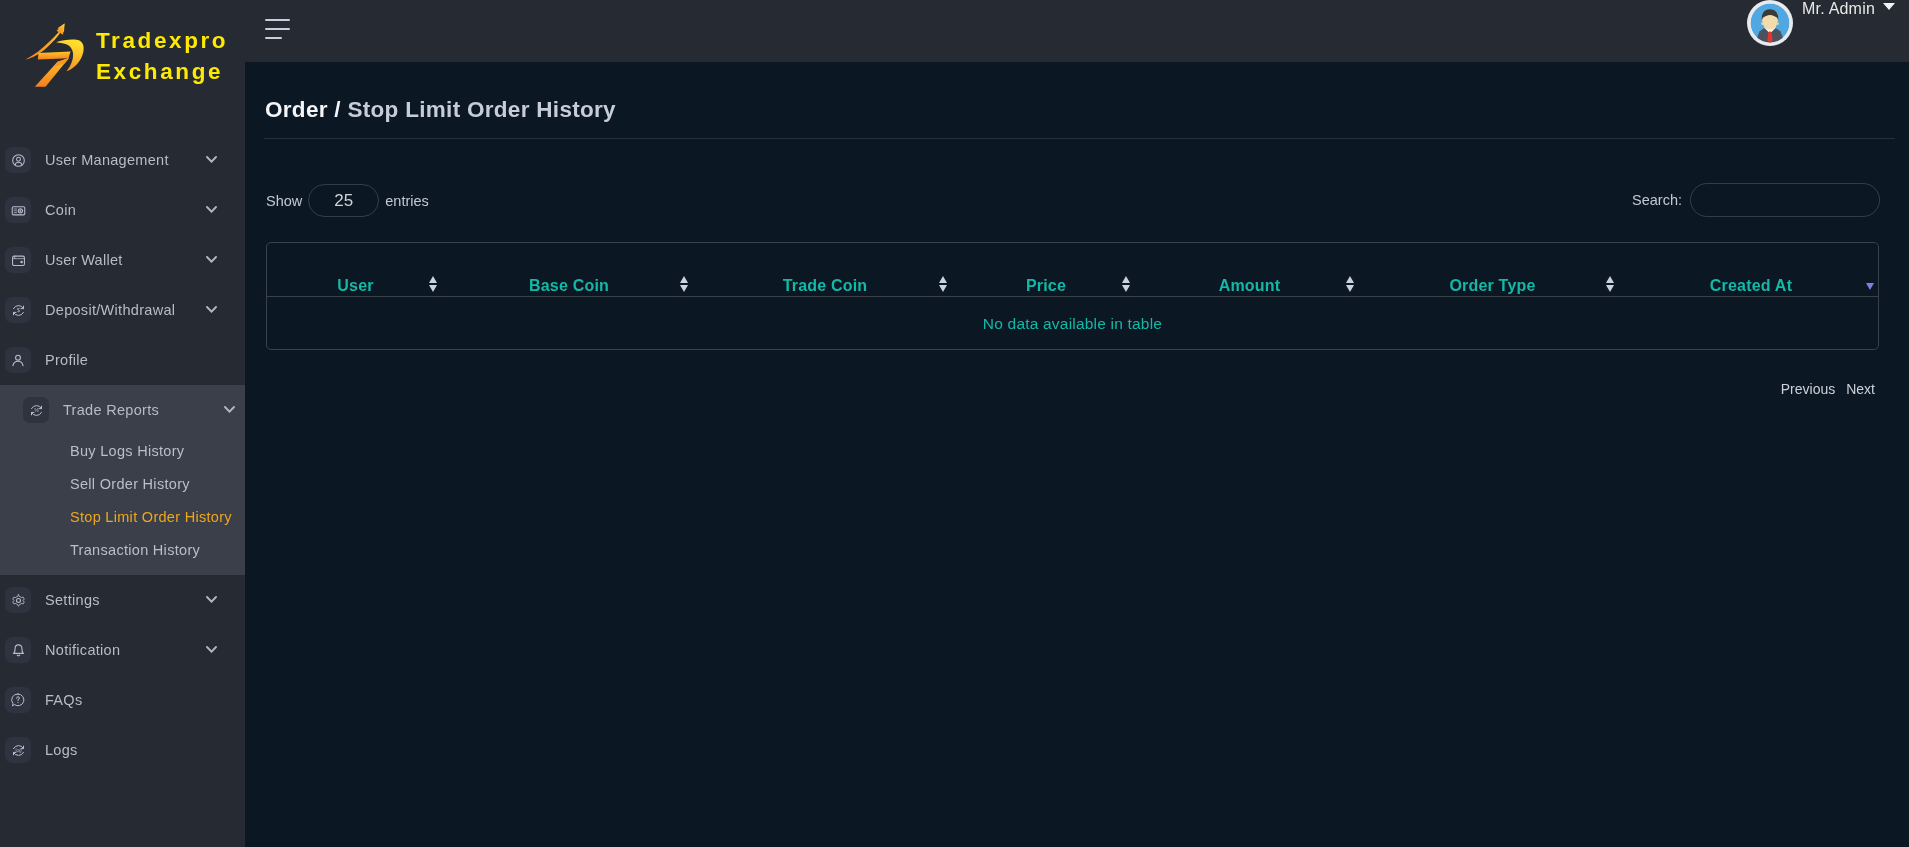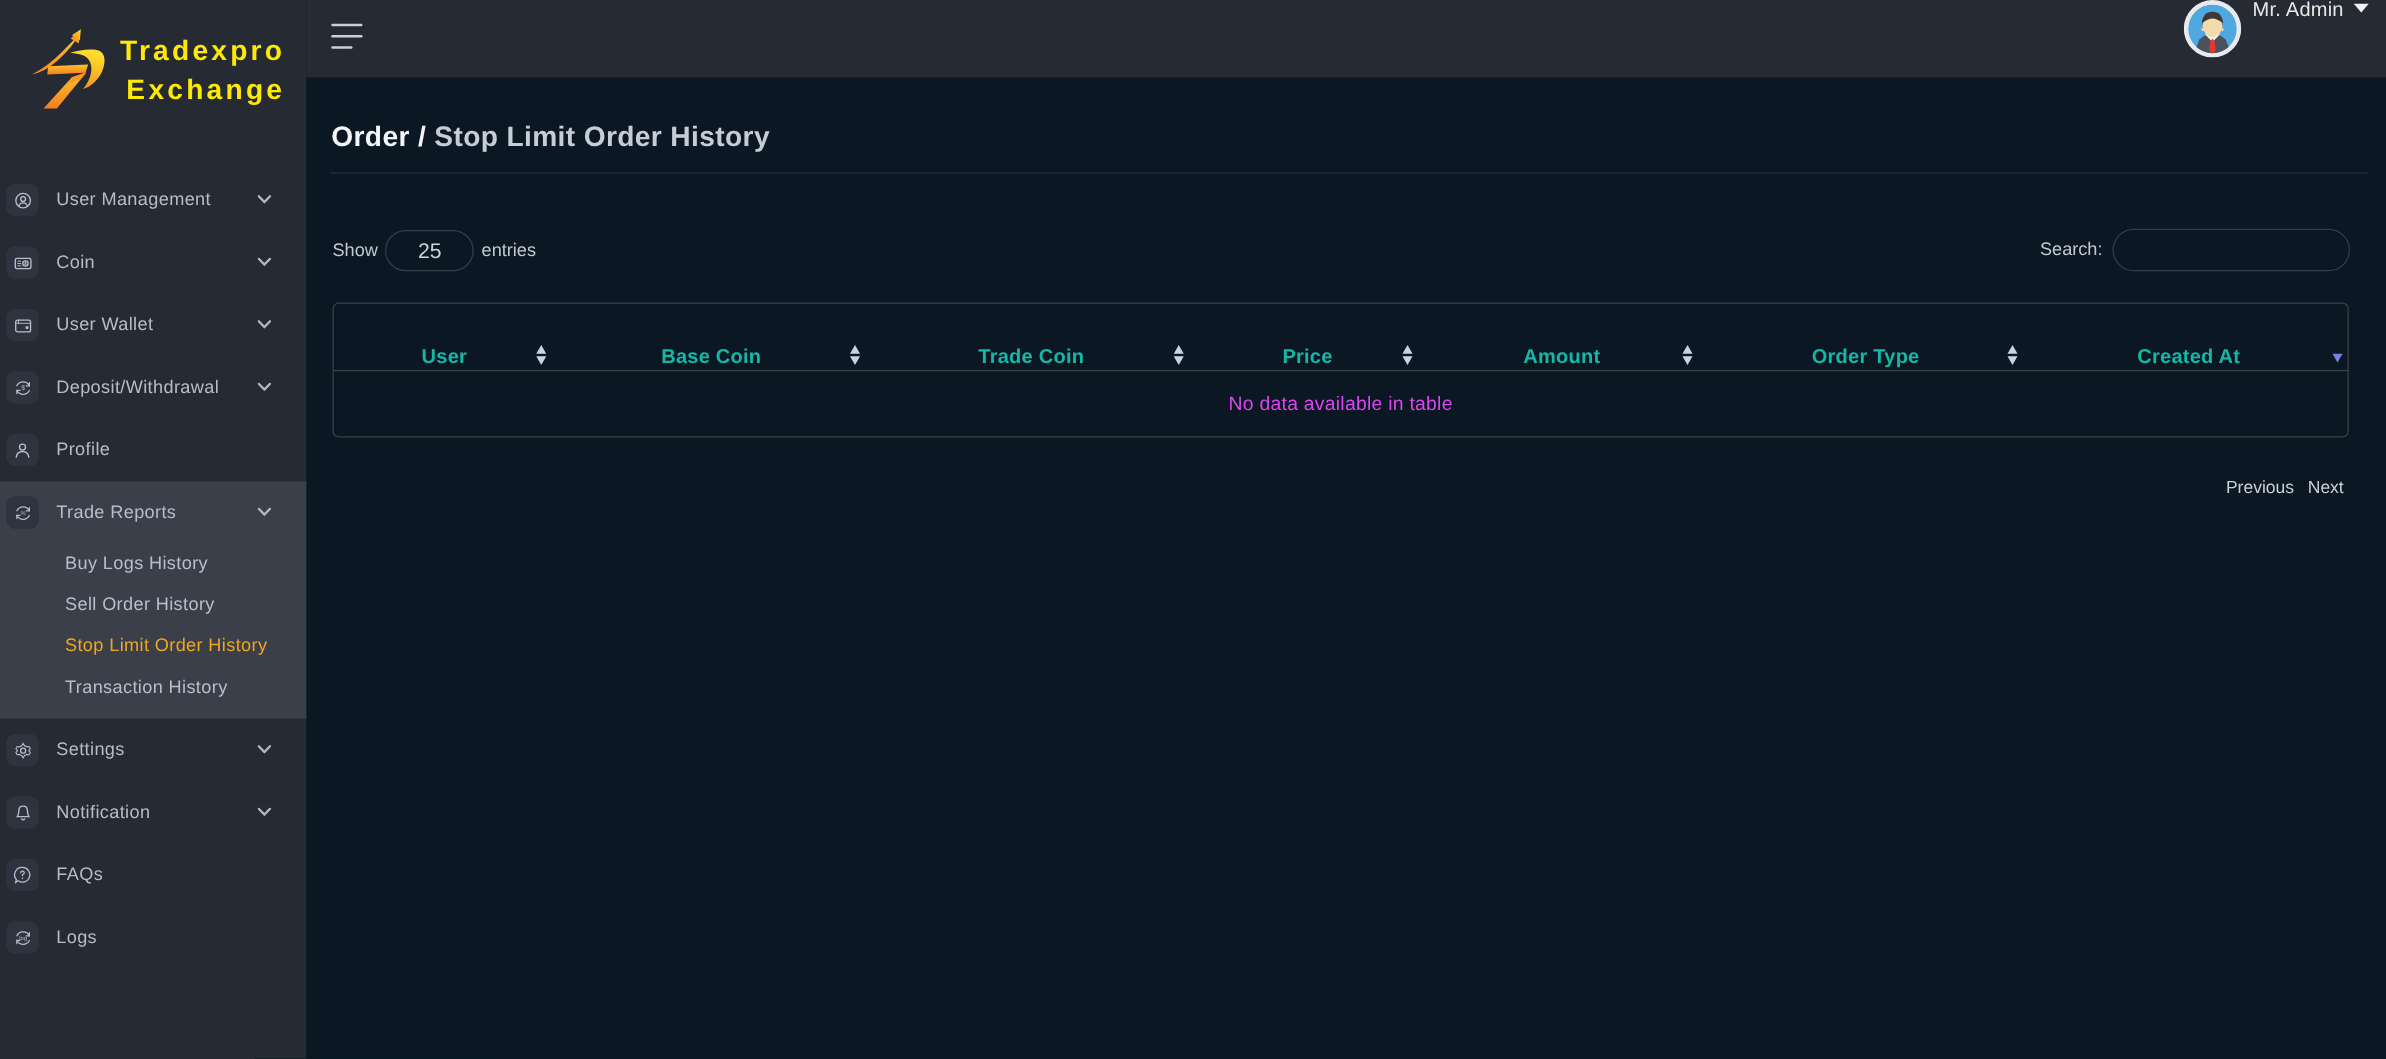--- a/index.html
+++ b/index.html
@@ -2,28 +2,28 @@
 <html><head>
 <meta charset="utf-8">
 <style>
 * { margin:0; padding:0; box-sizing:border-box; }
 html,body { width:1909px; height:847px; overflow:hidden; }
 body { font-family:"Liberation Sans", sans-serif; background:#0b1824; position:relative; }
 
 
 .sidebar { position:absolute; left:0; top:0; width:245px; height:847px; background:#262a33; z-index:2; }
 .logo { position:absolute; left:24px; top:24px; display:flex; align-items:flex-start; }
-.logo-text { margin-left:1px; font-size:22.5px; font-weight:bold; color:#fde903; line-height:31px; letter-spacing:2.6px; margin-top:1px;text-align:right; }
+.logo-text { margin-left:1px; font-size:22.5px; font-weight:bold; color:#fde903; line-height:31px; letter-spacing:2.6px; margin-top:1px; }
 
 .nav { position:absolute; top:135px; left:0; width:245px; }
 .mi { position:relative; height:50px; display:flex; align-items:center; }
 .ib { position:absolute; left:5px; top:12px; width:26px; height:26px; border-radius:7px; background:#2e333f; display:flex; align-items:center; justify-content:center; }
 .mt { margin-left:45px; font-size:14.5px; color:#b6bcc8; letter-spacing:0.3px; }
 .chev { position:absolute; left:206px; top:50%; margin-top:-4px; }
-.group-active { background:#3a3f4a; padding-bottom:8px; }
+.group-active { background:#3a3f4a; padding-bottom:8px;padding-left:18px; }
 .sub { }
 .sub div { height:33px; line-height:33px; padding-left:52px; font-size:14.5px; color:#b9bfca; letter-spacing:0.3px; }
 .sub div.act { color:#efa71b; }
 
 
 .header { position:absolute; left:245px; top:0; width:1664px; height:62px; background:#262a33; }
 .burger { position:absolute; left:20px; top:19px; width:25px; height:21px; }
 .burger span { display:block; background:#c9cede; height:2px; border-radius:1px; }
 .burger span:nth-child(1){ width:25px; margin-bottom:7px; }
 .burger span:nth-child(2){ width:25px; margin-bottom:7px; }
@@ -45,21 +45,21 @@
 .sinput { width:190px; height:34px; border:1px solid rgba(255,255,255,0.16); border-radius:17.5px; background:transparent; }
 
 .tbl { position:absolute; left:21px; top:180px; width:1613px; height:108px; border:1px solid #3a4148; border-radius:5px; }
 .thead { position:absolute; left:0; top:0; width:100%; height:54px; border-bottom:1px solid #3a4148; }
 .th { position:absolute; top:16px; height:54px; display:flex; align-items:center; justify-content:center; font-size:16px; font-weight:bold; color:#14b8a6; letter-spacing:0.2px; }
 .sort { position:absolute; top:50%; margin-top:-10px; width:9px; height:20px; }
 .sort i { display:block; width:0; height:0; border-left:4.5px solid transparent; border-right:4.5px solid transparent; }
 .sort .up { border-bottom:7.5px solid #ccd2e2; margin-bottom:2px; }
 .sort .dn { border-top:7.5px solid #ccd2e2; }
 .dnact { position:absolute; top:50%; margin-top:-3px; width:0; height:0; border-left:4.5px solid transparent; border-right:4.5px solid transparent; border-top:7px solid #7a81e2; }
-.nodata { position:absolute; left:0; top:54px; width:100%; height:53px; display:flex; align-items:center; justify-content:center; font-size:15.5px; color:#d946ef; letter-spacing:0.2px; }
+.nodata { position:absolute; left:0; top:54px; width:100%; height:53px; display:flex; align-items:center; justify-content:center; font-size:15.5px; color:#14b8a6; letter-spacing:0.2px; }
 .paging { position:absolute; right:34px; top:302px; font-size:14px; color:#ccd0d8;margin-top:17px; }
 .paging span { margin-left:11px; }
 </style>
 </head>
 <body>
 
 <div class="header">
   <div class="burger">
       <span></span>
       <span></span>

